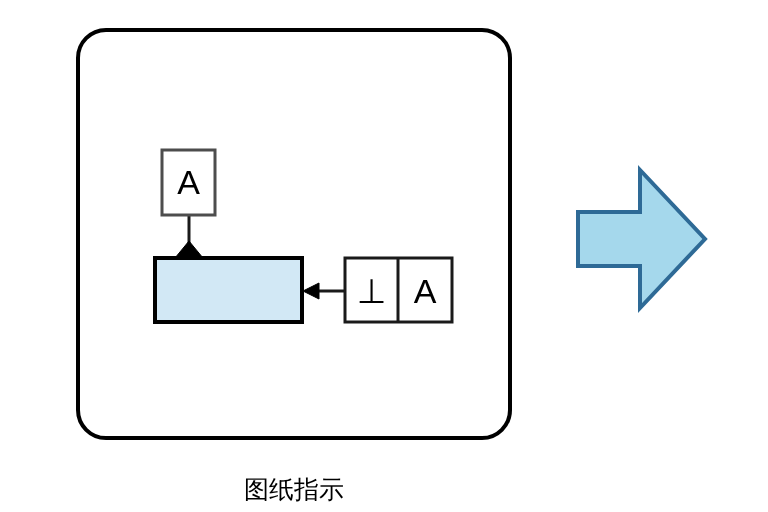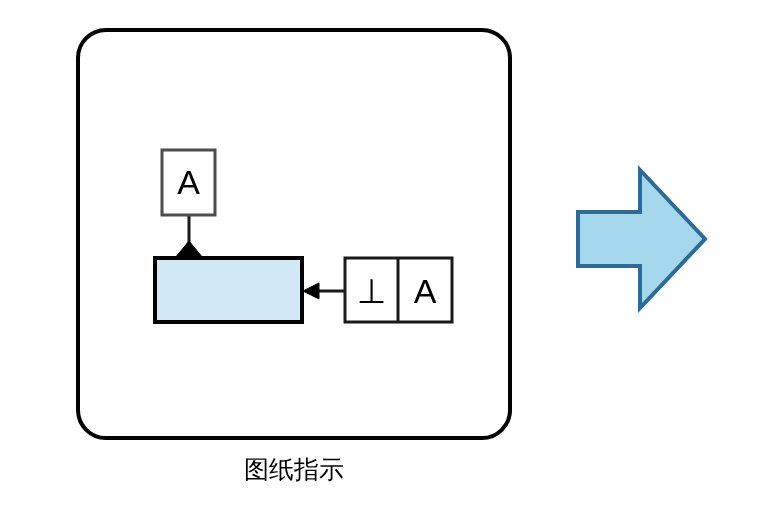--- a/index.html
+++ b/index.html
@@ -34,21 +34,21 @@
     left: 0;
     top: 0;
     width: 768px;
     height: 512px;
   }
 
   
   #caption {
     position: absolute;
     left: 76px;
-    top: 455px;
+    top: 475px;
     width: 436px;
     text-align: center;
     font-size: 25px;
     line-height: 1.2;
     color: #000000;
     font-family: "DejaVu Sans", "Liberation Sans", sans-serif;
     white-space: nowrap;
   }
 
   .svg-text {

